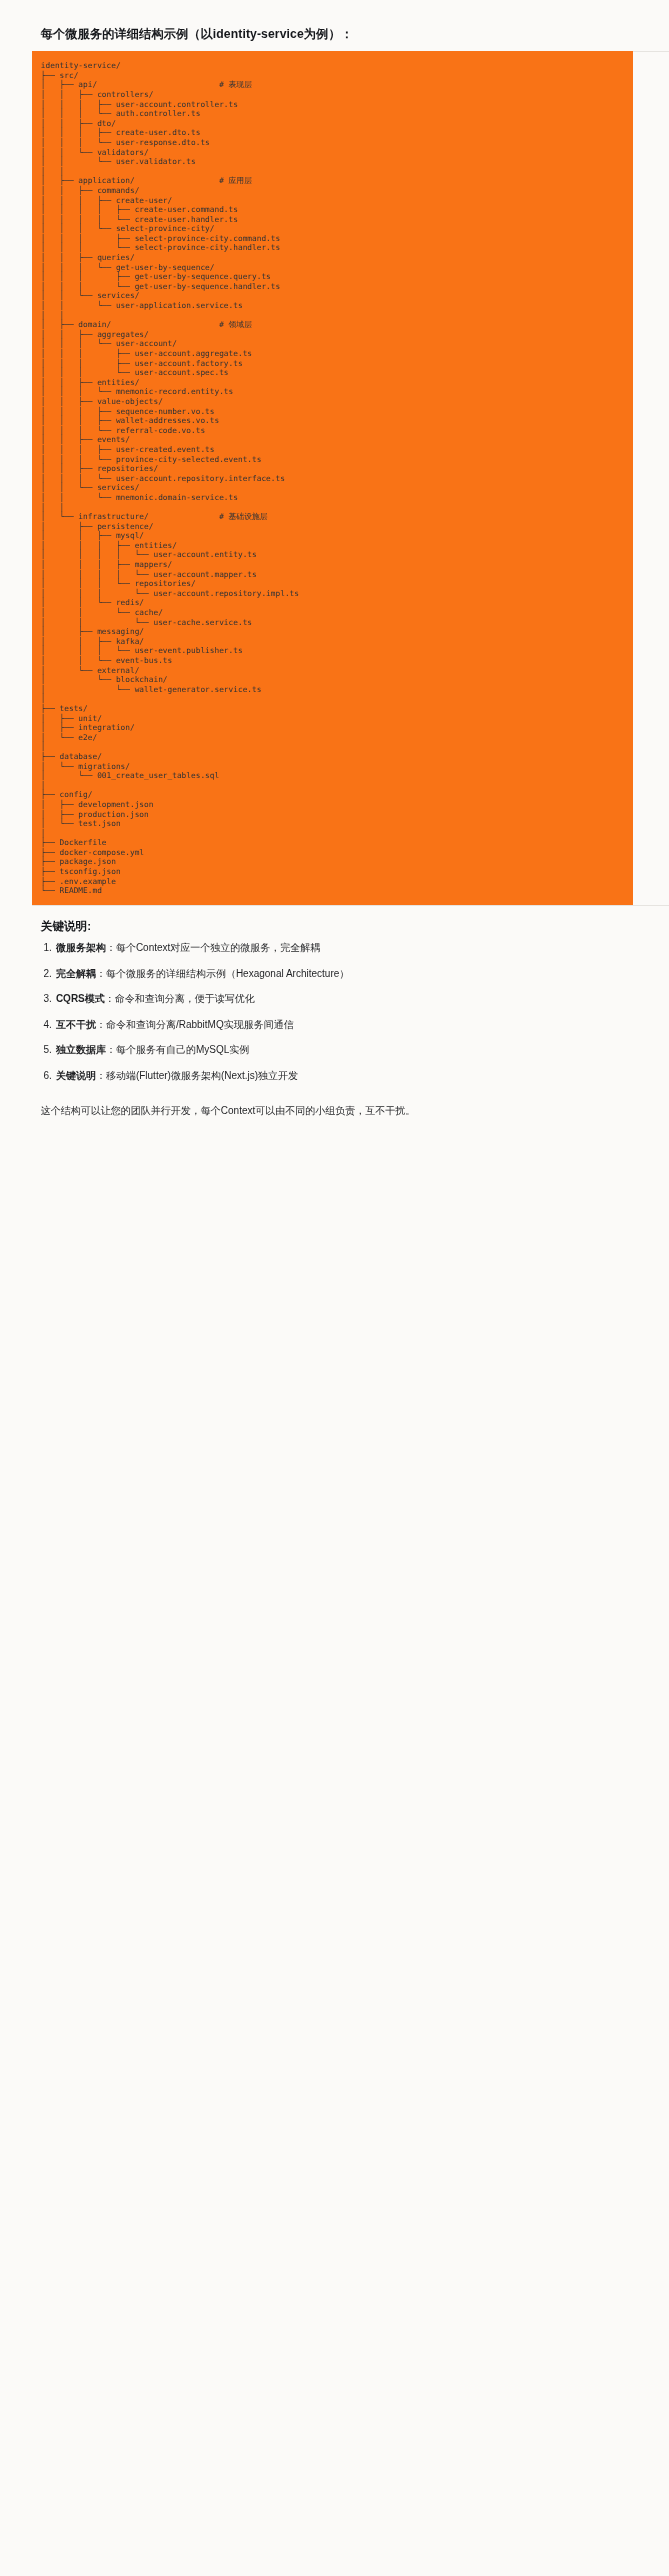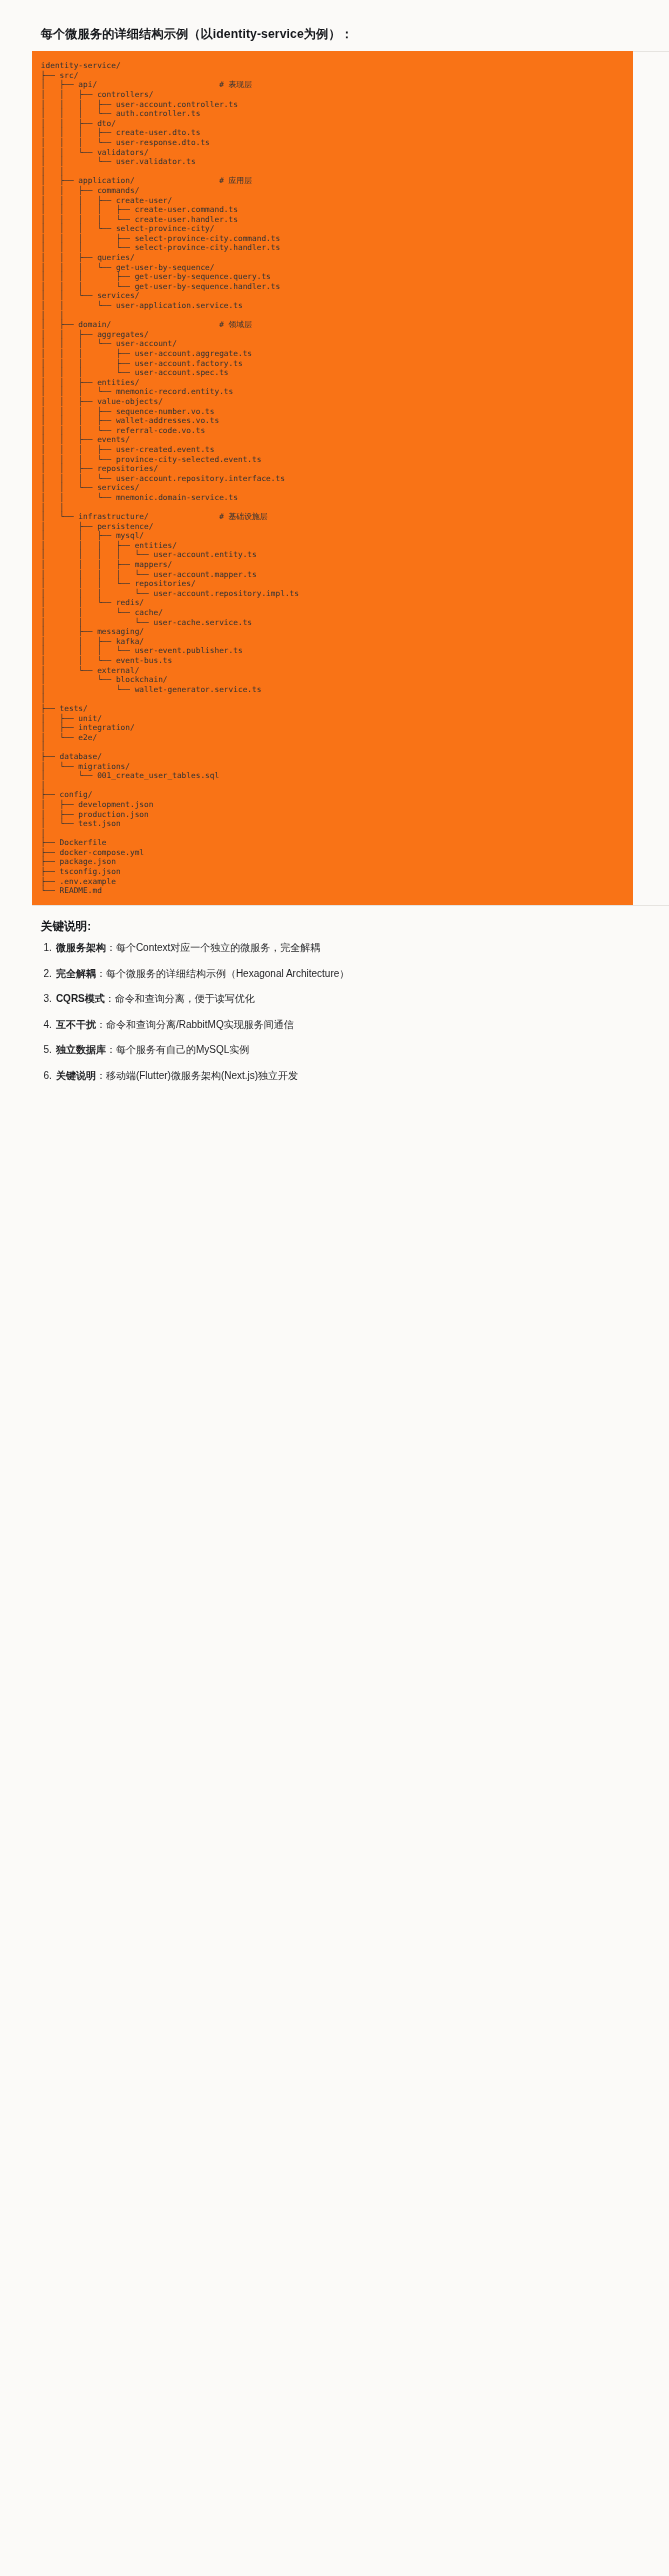--- a/index.html
+++ b/index.html
@@ -216,15 +216,16 @@
       </li>
       <li>
         <span class="k-term">独立数据库</span><span class="k-sep">：</span><span class="k-desc">每个服务有自己的MySQL实例</span>
       </li>
       <li>
         <span class="k-term">关键说明</span><span class="k-sep">：</span><span class="k-desc">移动端(Flutter)微服务架构(Next.js)独立开发</span>
       </li>
     </ol>
   </div>
 
+  <p class="closing">这个结构可以让您的团队并行开发，每个Context可以由不同的小组负责，互不干扰。</p>
 
 </div>
 
 
 </body></html>

